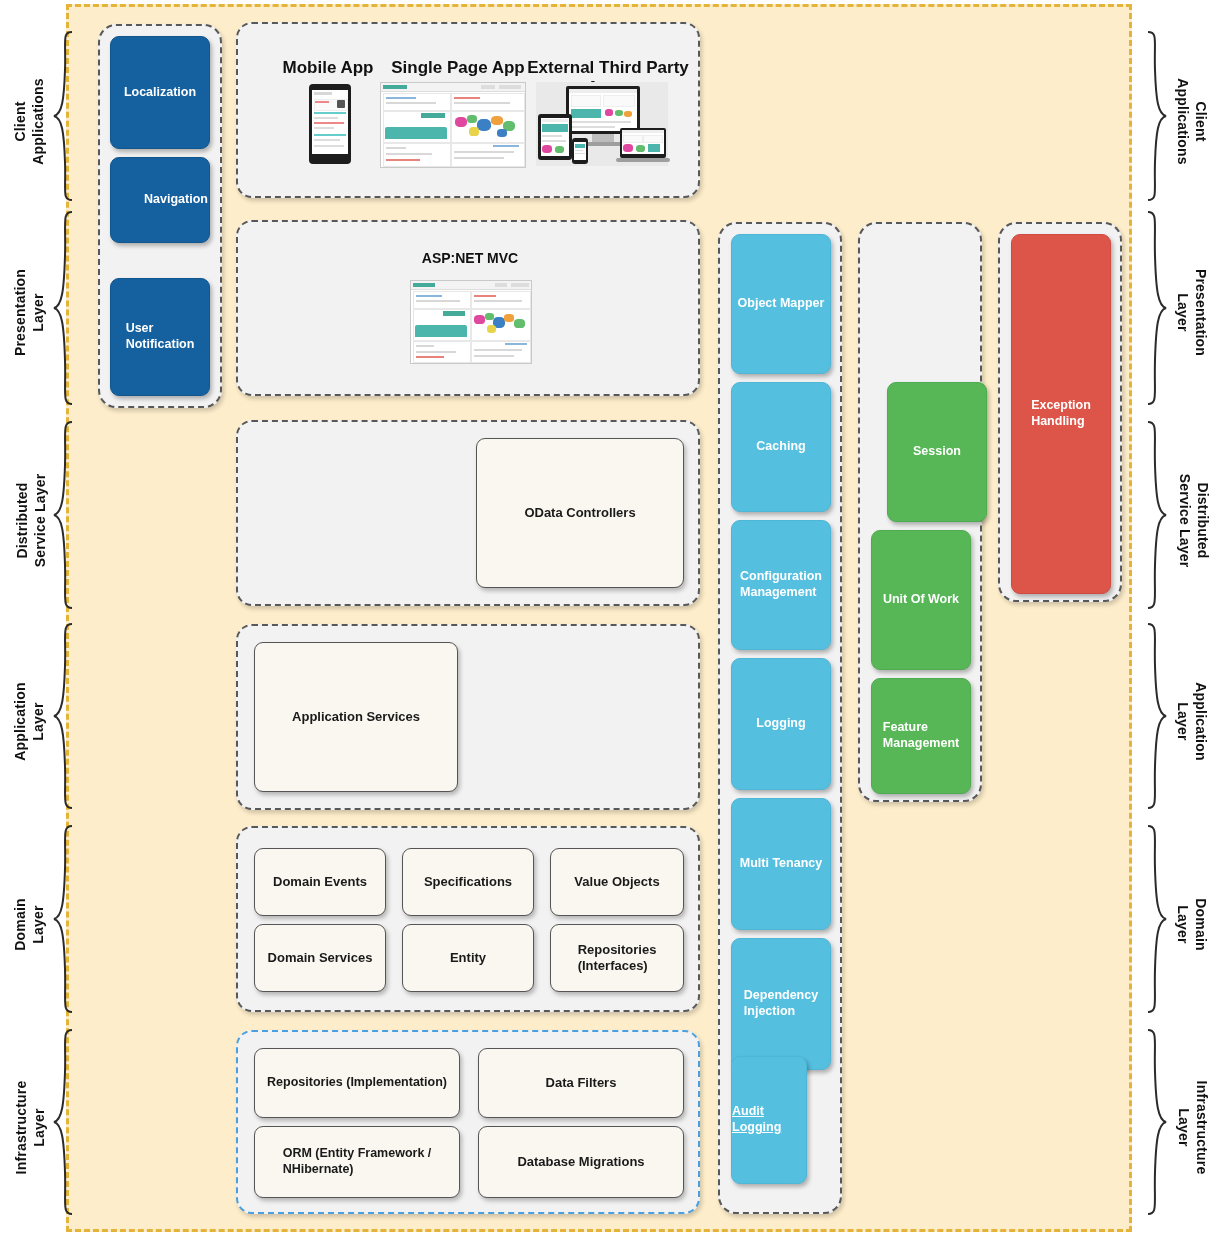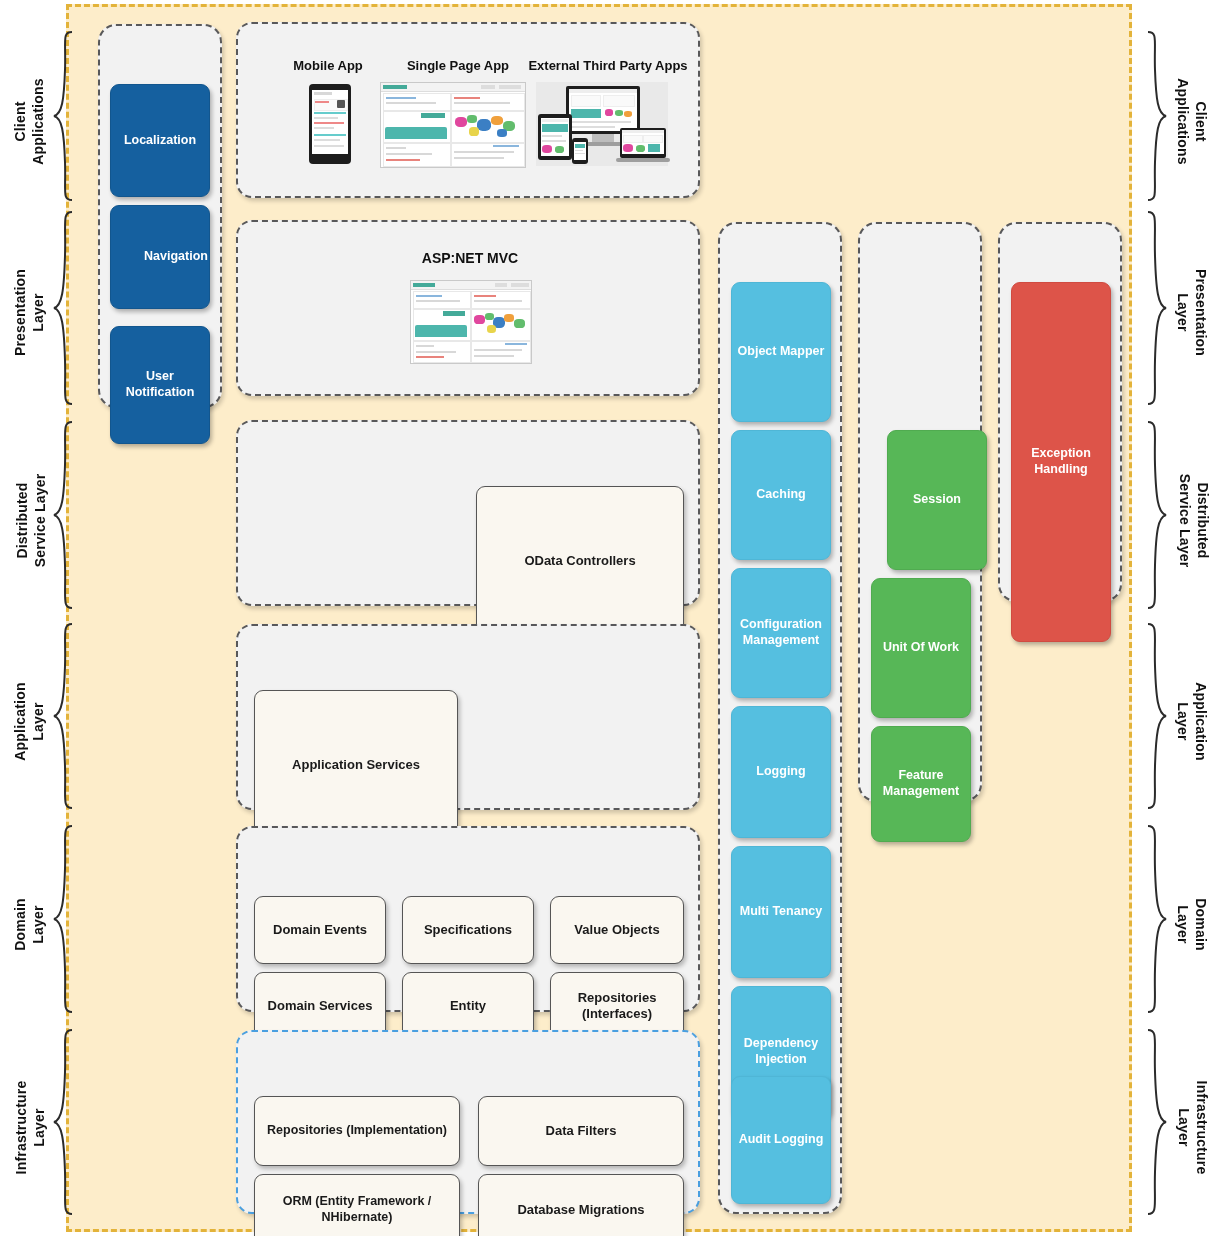--- a/index.html
+++ b/index.html
@@ -42,41 +42,39 @@
     box-sizing:border-box;
     box-shadow:2px 3px 4px rgba(0,0,0,.18);
   }
   .grp.blue-dash{border:2px dashed #4a9fe0;text-decoration:underline;}
 
   
   .box{
     position:absolute;
     box-sizing:border-box;
     display:flex;align-items:center;justify-content:center;
-    text-align:center;
     border-radius:8px;
     font-size:12.5px;font-weight:700;
     line-height:1.25;
     white-space:pre-line;
     box-shadow:2px 3px 4px rgba(0,0,0,.28);
-    margin-top:48px;
   }
   .box.navy{background:#15609f;color:#fff;border:1px solid #12568e;border-radius:9px;}
   .box.cyan{background:#55bfe0;color:#fff;border:1px solid #4fb6d6;border-radius:9px;}
   .box.green{background:#57b757;color:#fff;border:1px solid #50ab50;border-radius:9px;}
   .box.red{background:#dd5449;color:#fff;border:1px solid #d04b41;border-radius:9px;}
   .box.plain{
     background:#faf7f0;color:#1a1a1a;border:1px solid #555;
     font-weight:700;font-size:13px;border-radius:9px;
     box-shadow:2px 3px 4px rgba(0,0,0,.25);
   }
 
   
   .tile-cap{
-    position:absolute;font-size:13px;font-weight:700;color:#111;
+    position:absolute;font-size:17px;font-weight:700;color:#111;
     text-align:center;
   }
 
   .grp-title{
     position:absolute;font-size:14px;font-weight:700;color:#111;text-align:center;
   }
 
   
   .dash{position:absolute;background:#fff;border:1px solid #c9c9c9;overflow:hidden;}
   .dash .bar{position:absolute;background:#f3f3f3;border-bottom:1px solid #ddd;}
@@ -190,21 +188,21 @@
   <div class="brace" style="left:1146px;top:1028px;">
     <svg width="22" height="188" viewBox="0 0 22 188">
         <path d="M2 2 C12 2 8 12 9 44 C10 76 12 92 20 94 C12 96 10 112 9 144 C8 176 12 186 2 186" fill="none" stroke="#2b2b2b" stroke-width="2"></path>
       </svg>
   </div>
   <div class="lbl right" style="left:1132px;top:1110px;width:120px;">Infrastructure
 Layer</div>
 
   <div class="grp" style="left:98px;top:24px;width:124px;height:384px;border-radius:18px;">
     <div class="box navy" style="left:10px;top:10px;width:100px;height:113px;">Localization</div>
-    <div class="box navy" style="left:10px;top:131px;width:100px;height:104px;padding-left:32px;">Navigation</div>
+    <div class="box navy" style="left:10px;top:131px;width:100px;height:86px;padding-left:32px;">Navigation</div>
     <div class="box navy" style="left:10px;top:252px;width:100px;height:118px;">User
 Notification</div>
   </div>
 
   <div class="grp" style="left:236px;top:22px;width:464px;height:176px;">
 
     <div class="tile-cap" style="left:20px;top:34px;width:140px;">Mobile App</div>
     <div class="tile-cap" style="left:140px;top:34px;width:160px;">Single Page App</div>
     <div class="tile-cap" style="left:280px;top:34px;width:180px;">External Third Party Apps</div>
 
@@ -370,21 +368,21 @@
 
   <div class="grp" style="left:718px;top:222px;width:124px;height:992px;border-radius:18px;padding-left:16px;">
     <div class="box cyan" style="left:11px;top:10px;width:100px;height:140px;">Object Mapper</div>
     <div class="box cyan" style="left:11px;top:158px;width:100px;height:130px;">Caching</div>
     <div class="box cyan" style="left:11px;top:296px;width:100px;height:130px;">Configuration
 Management</div>
     <div class="box cyan" style="left:11px;top:434px;width:100px;height:132px;">Logging</div>
     <div class="box cyan" style="left:11px;top:574px;width:100px;height:132px;">Multi Tenancy</div>
     <div class="box cyan" style="left:11px;top:714px;width:100px;height:132px;">Dependency
 Injection</div>
-    <div class="box cyan" style="left:11px;top:804px;width:100px;height:128px;">Audit Logging</div>
+    <div class="box cyan" style="left:11px;top:832px;width:76px;height:128px;text-decoration:underline;">Audit Logging</div>
   </div>
 
   <div class="grp" style="left:858px;top:222px;width:124px;height:580px;border-radius:18px;">
     <div class="box green" style="left:27px;top:158px;width:100px;height:140px;border-radius:9px;">Session</div>
     <div class="box green" style="left:11px;top:306px;width:100px;height:140px;">Unit Of Work</div>
     <div class="box green" style="left:11px;top:454px;width:100px;height:116px;">Feature
 Management</div>
   </div>
 
   <div class="grp" style="left:998px;top:222px;width:124px;height:380px;border-radius:18px;">

